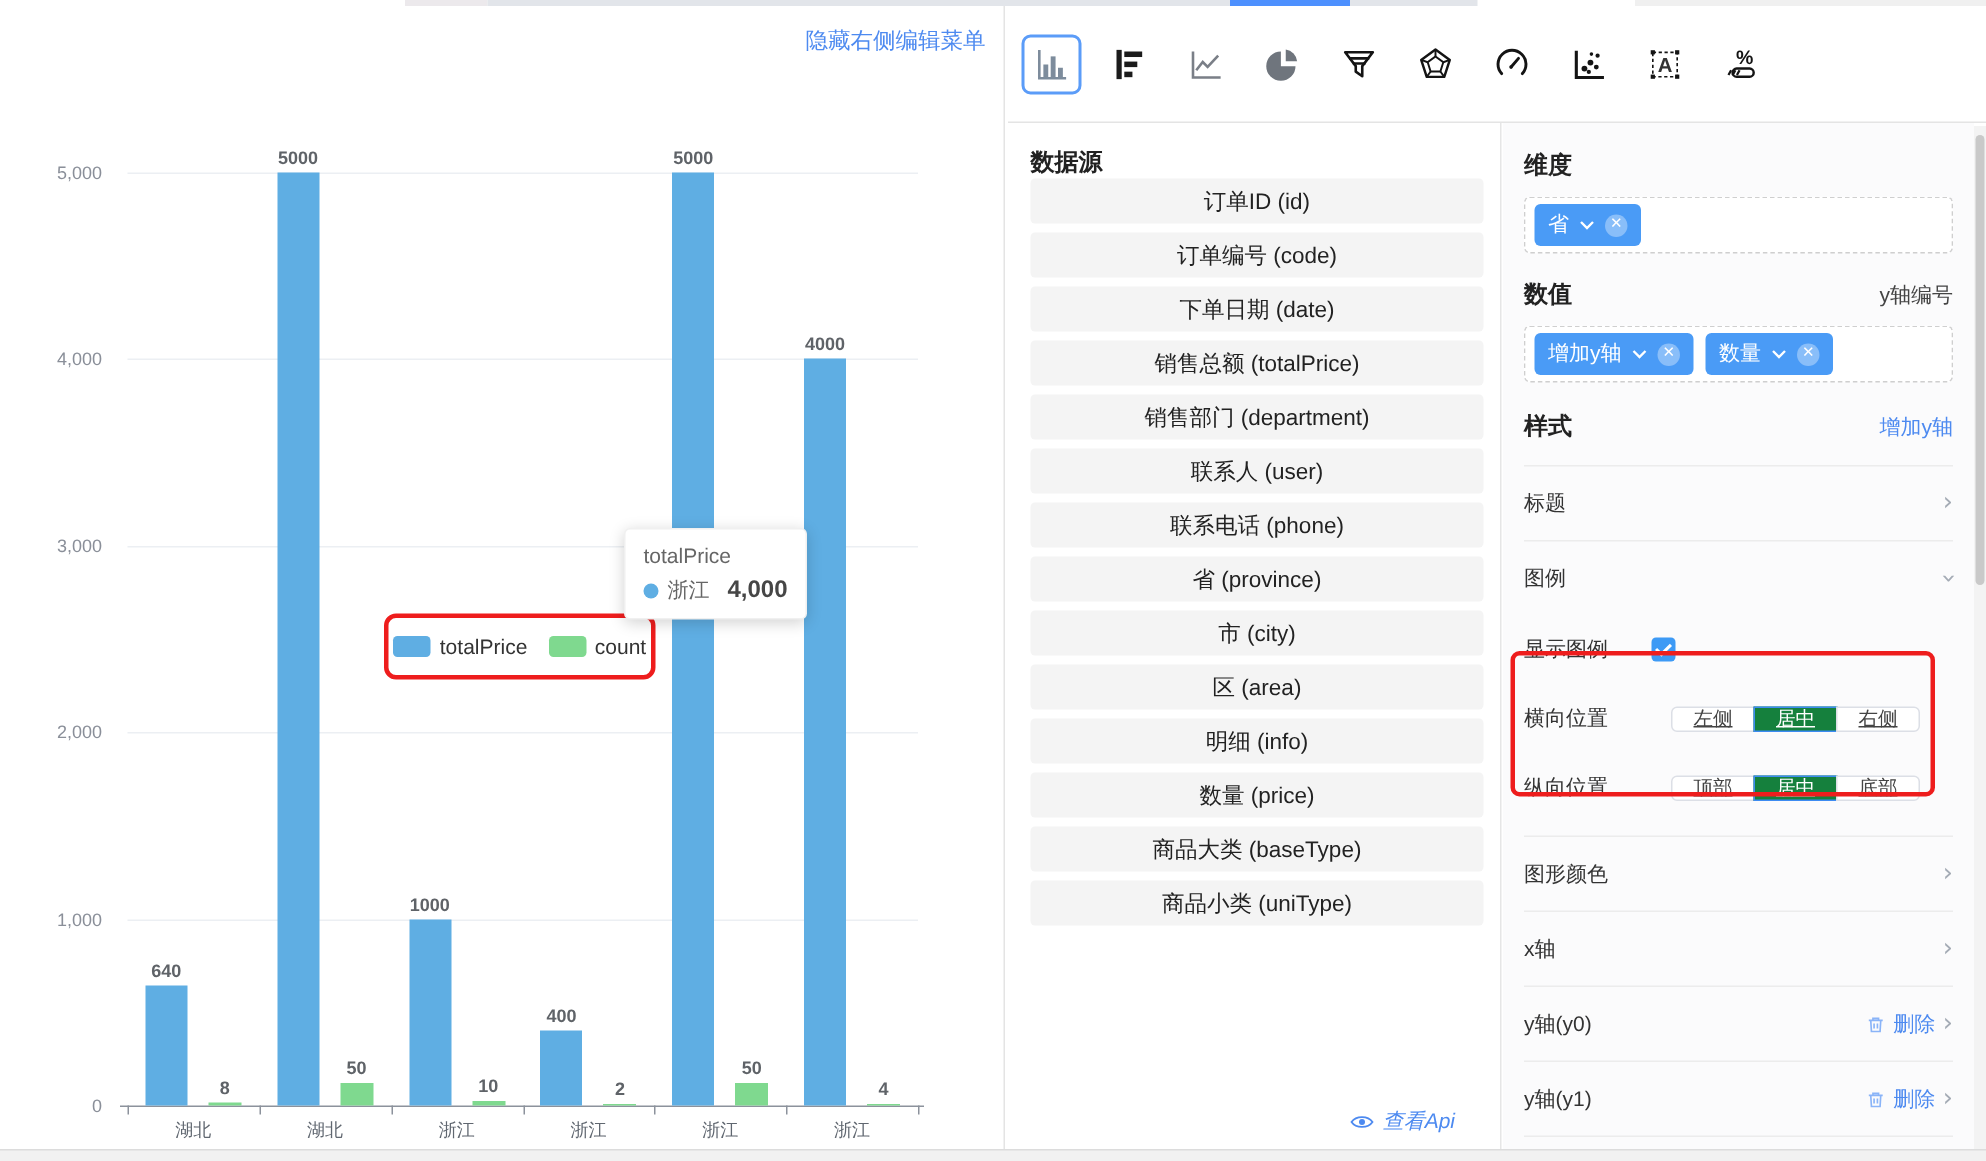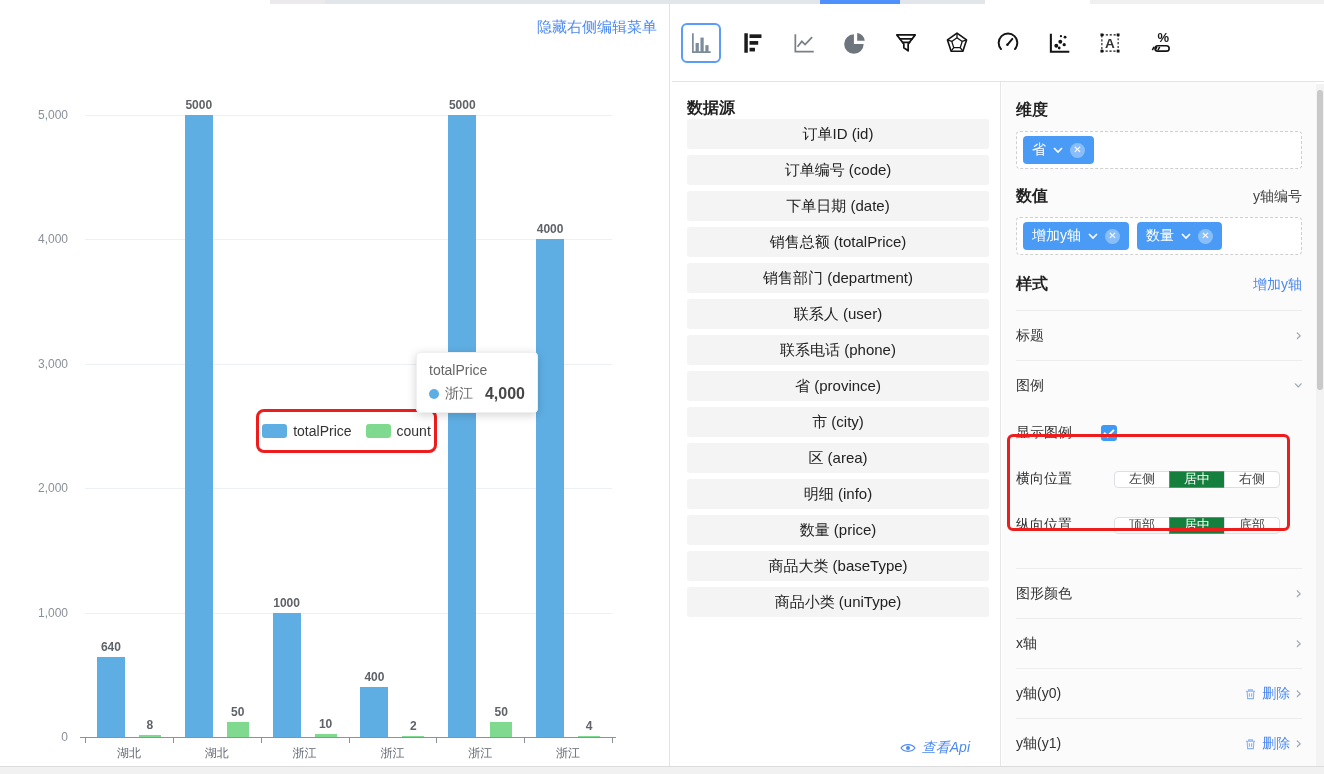--- a/index.html
+++ b/index.html
@@ -55,21 +55,21 @@
     justify-content:center;font-size:10px;color:#fff;line-height:1;cursor:pointer;}
   .srow{height:49px;display:flex;align-items:center;justify-content:space-between;border-top:1px solid #ececec;
     font-size:14px;color:#333;cursor:pointer;}
   .subrow{height:46px;display:flex;align-items:center;font-size:14px;color:#333;}
   .chev{color:#a4abb5;font-size:17px;line-height:1;font-family:"DejaVu Sans",sans-serif;}
   .chev.down{display:inline-block;transform:rotate(90deg);}
   .cbx{width:16px;height:16px;background:#3d9af5;border-radius:3px;margin-left:29px;position:relative;cursor:pointer;flex:none;}
   .cbx::after{content:"";position:absolute;left:5px;top:2px;width:4px;height:8px;border:solid #fff;border-width:0 2px 2px 0;transform:rotate(45deg);}
   .seg{display:flex;margin-right:22px;}
   .seg-btn{width:56px;height:17px;display:flex;align-items:center;justify-content:center;background:#fff;
-    border:1px solid #dcdfe6;font-size:13px;color:#444;margin-left:-1px;cursor:pointer;box-sizing:border-box;}
+    border:1px solid #dcdfe6;font-size:13px;color:#444;margin-left:-1px;cursor:pointer;box-sizing:border-box;text-decoration:underline;}
   .seg-btn:first-child{border-radius:4px 0 0 4px;margin-left:0;}
   .seg-btn:last-child{border-radius:0 4px 4px 0;}
   .seg-btn.sel{background:#15803d;border-color:#3d8bf2;color:#fff;}
   #redbox-pos{position:absolute;left:5px;top:352px;width:283px;height:97px;border:3px solid #ee1d1d;border-radius:6px;
     box-sizing:border-box;pointer-events:none;z-index:3;}
   .del-wrap{display:flex;align-items:center;gap:5px;}
   .del-link{color:#4d8af0;font-size:14px;}
   
   #vscroll{position:absolute;right:0;top:84px;bottom:8px;width:8px;background:#f3f3f3;}
   #vthumb{position:absolute;left:1px;top:6px;width:6px;height:300px;background:#c9c9c9;border-radius:3px;}
@@ -360,21 +360,21 @@
         </div>
     </div>
     <div class="subrow" style="justify-content:space-between;">
       <span>纵向位置</span>
       <div class="seg" id="v-seg">
           <div class="seg-btn">顶部</div>
           <div class="seg-btn sel">居中</div>
           <div class="seg-btn">底部</div>
         </div>
     </div>
-    <div class="srow" style="margin-top:20px;">
+    <div class="srow" style="margin-top:9px;">
       <span>图形颜色</span>
       <span class="chev">›</span>
     </div>
     <div class="srow">
       <span>x轴</span>
       <span class="chev">›</span>
     </div>
     <div class="srow">
       <span>y轴(y0)</span>
       <span class="del-wrap">

